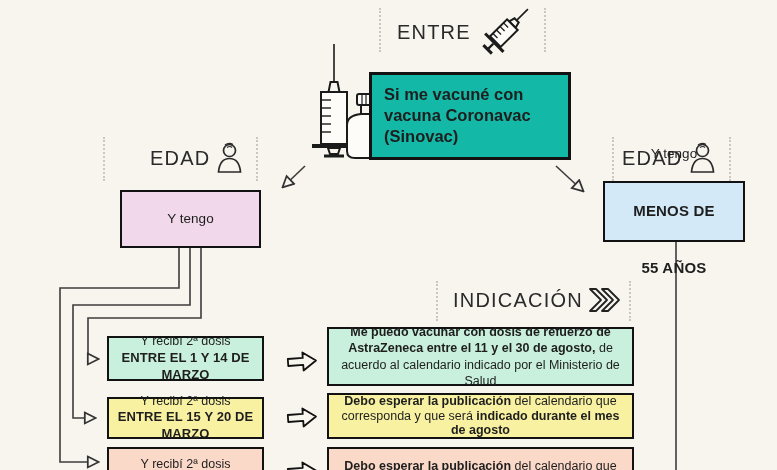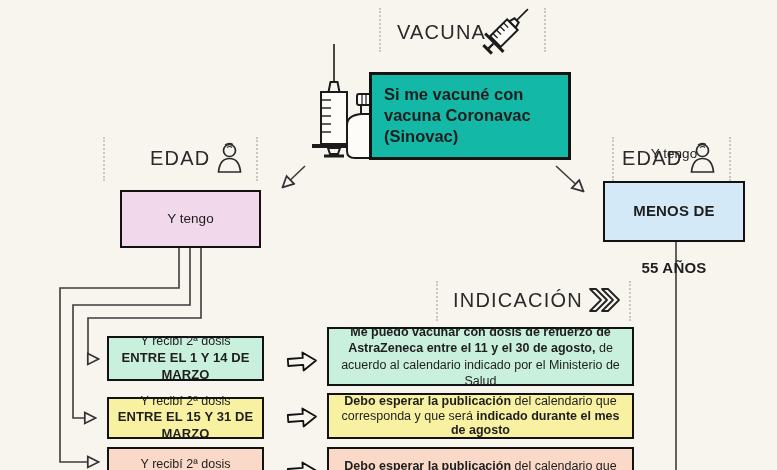--- a/index.html
+++ b/index.html
@@ -63,21 +63,21 @@
       <path d="M305,166 L283,187" marker-end="url(#oarr)"></path>
       <path d="M556,166 L583,191" marker-end="url(#oarr)"></path>
       <path d="M201,248 L201,318 L88,318 L88,359 L98,359" marker-end="url(#oarr)"></path>
       <path d="M190,248 L190,305 L73,305 L73,418 L95,418" marker-end="url(#oarr)"></path>
       <path d="M179,248 L179,288 L60,288 L60,462 L98,462" marker-end="url(#oarr)"></path>
       <path d="M676,242 L676,470"></path>
     </g>
   </svg>
 
   <div class="abs dotted" style="left:379px;top:8px;height:44px;"></div>
-  <div class="abs section-title" style="left:397px;top:21px;">VACUNA</div>
+  <div class="abs section-title" style="left:397px;top:21px;">ENTRE</div>
   <div class="abs dotted" style="left:544px;top:8px;height:44px;"></div>
 
   <span class="abs" style="left:477px;top:0;">
     <svg width="58" height="58" viewBox="0 0 58 58">
       <g transform="rotate(45 29 31)" fill="none" stroke="#1b1b1b" stroke-width="2">
         <line x1="29" y1="0" x2="29" y2="16" stroke-width="1.6"></line>
         <path d="M26,16 L32,16 L33.5,22 L24.5,22 Z"></path>
         <rect x="21.5" y="22" width="15" height="24" fill="#fdfcf9"></rect>
         <line x1="21.5" y1="27" x2="28" y2="27" stroke-width="1.3"></line>
         <line x1="21.5" y1="32" x2="28" y2="32" stroke-width="1.3"></line>
@@ -184,21 +184,21 @@
     <svg width="33" height="25" viewBox="0 0 33 25">
       <path d="M2,9 L17,9 L17,3.5 L30,12.5 L17,21.5 L17,16 L2,16 Z" fill="#f8f5ef" stroke="#111" stroke-width="1.8" stroke-linejoin="round"></path>
     </svg>
   </span>
   <div class="abs row-right" style="left:327px;top:327px;width:307px;height:59px;background:#c9f0dc;">
     <div><b>Me puedo vacunar con dosis de refuerzo de AstraZeneca entre el 11 y el 30 de agosto,</b><span> de acuerdo al calendario indicado por el Ministerio de Salud</span></div>
   </div>
 
   <div class="abs row-left" style="left:107px;top:397px;width:157px;height:42px;background:#f8f1a2;">
     <div class="d1">Y recibí 2ª dosis</div>
-    <div class="d2">ENTRE EL 15 Y 31 DE MARZO</div>
+    <div class="d2">ENTRE EL 15 Y 20 DE MARZO</div>
   </div>
   <span class="abs" style="left:286px;top:405px;transform:rotate(-4deg);">
     <svg width="33" height="25" viewBox="0 0 33 25">
       <path d="M2,9 L17,9 L17,3.5 L30,12.5 L17,21.5 L17,16 L2,16 Z" fill="#f8f5ef" stroke="#111" stroke-width="1.8" stroke-linejoin="round"></path>
     </svg>
   </span>
   <div class="abs row-right tight" style="left:327px;top:393px;width:307px;height:46px;background:#f8f1a2;">
     <div><b>Debo esperar la publicación</b><span> del calendario que corresponda y que será </span><b>indicado durante el mes de agosto</b></div>
   </div>
 

